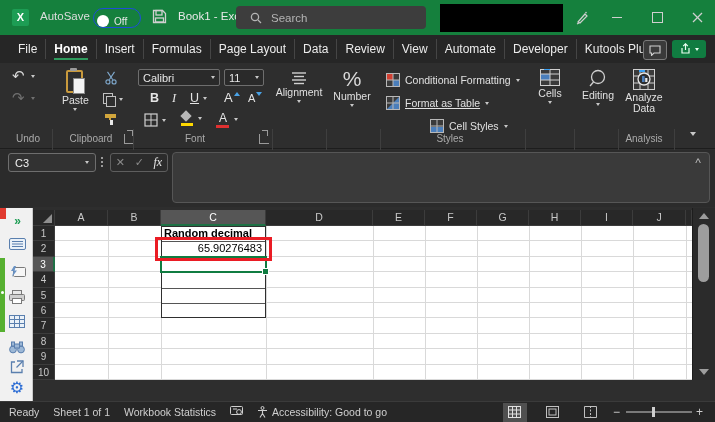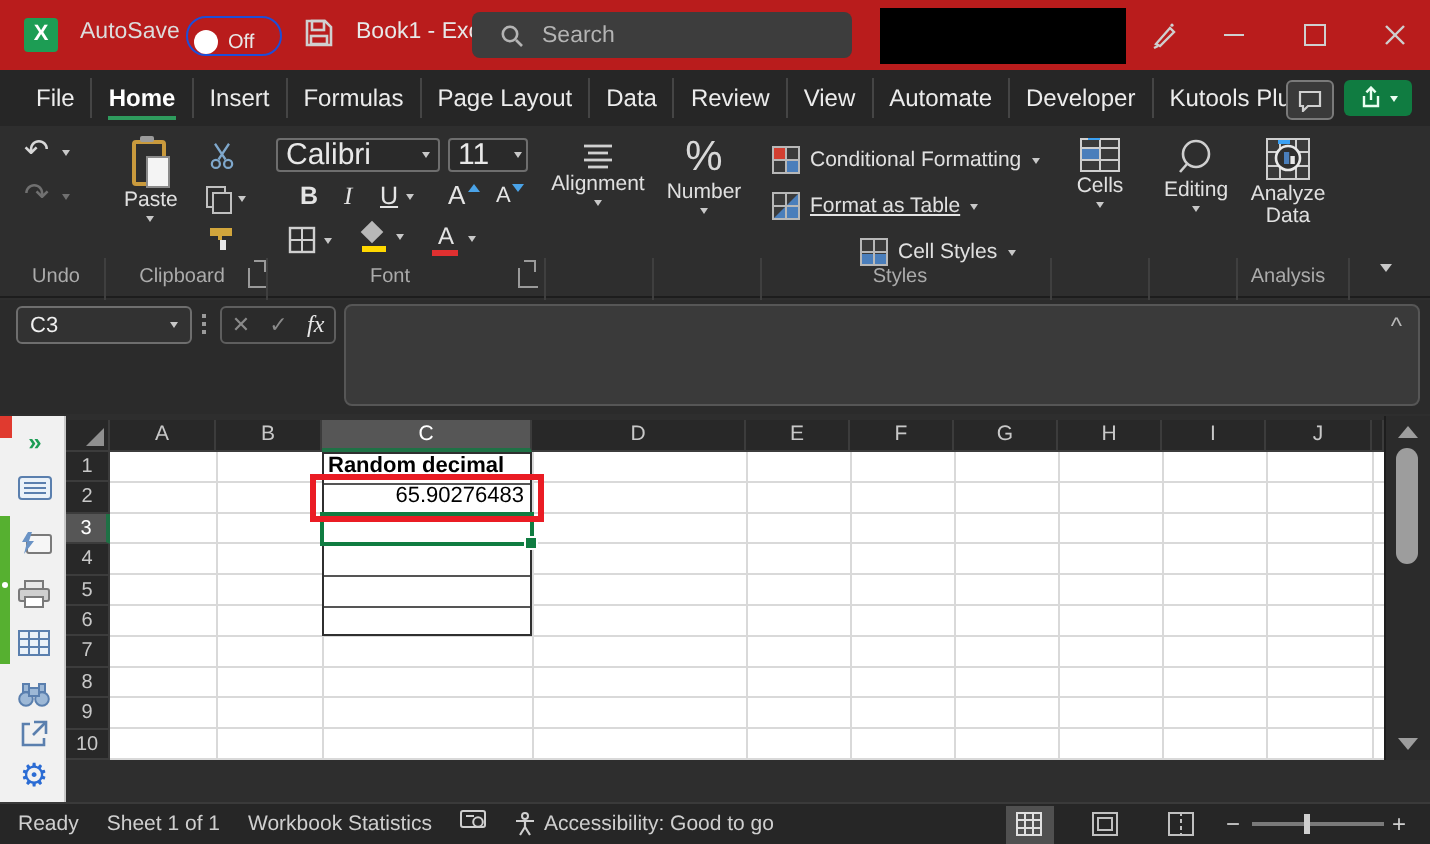--- a/index.html
+++ b/index.html
@@ -4,21 +4,21 @@
 <style>
   html,body{margin:0;padding:0;background:#000;}
   #app{position:relative;width:715px;height:422px;background:#2e2e2e;overflow:hidden;
        font-family:"Liberation Sans",sans-serif;color:#e4e4e4;font-size:12px;}
   .abs{position:absolute;}
   .flex{display:flex;align-items:center;}
   .chev{display:inline-block;width:0;height:0;border-left:3px solid transparent;border-right:3px solid transparent;border-top:4px solid #c8c8c8;}
   .chev.sm{border-left-width:2.5px;border-right-width:2.5px;border-top-width:3.5px;}
 
   
-  .titlebar{left:0;top:0;width:715px;height:35px;background:#b91c1c;}
+  .titlebar{left:0;top:0;width:715px;height:35px;background:#15803d;}
   .excel-logo{left:12px;top:9px;width:17px;height:17px;background:#0f9d58;background:#1d9d54;border-radius:2px;color:#fff;font-weight:bold;font-size:11px;text-align:center;line-height:17px;}
   .excel-logo::after{content:"X";}
   .autosave-label{left:40px;top:10px;font-size:11.5px;color:#dcdcdc;}
   .toggle{left:93px;top:8px;width:46px;height:18px;border:1px solid #1d4ed8;border-radius:10px;display:flex;align-items:flex-end;}
   .knob{width:12px;height:12px;border-radius:50%;background:#fff;margin-left:3px;}
   .toggle-state{font-size:10px;color:#e8e8e8;margin-left:5px;}
   .save-icon{left:152px;top:9px;}
   .doc-title{left:178px;top:10px;font-size:11.5px;color:#e8e8e8;white-space:nowrap;}
   .searchbox{left:236px;top:6px;width:190px;height:23px;background:#3d3d3d;border-radius:4px;display:flex;align-items:center;padding-left:14px;box-sizing:border-box;}
   .search-text{color:#b4b4b4;font-size:11.5px;margin-left:9px;}
@@ -39,21 +39,21 @@
   
   .ribbon{left:0;top:63px;width:715px;height:85px;background:#2e2e2e;border-bottom:1px solid #1d1d1d;}
   .rsep{top:66px;width:1px;height:76px;background:#3f3f3f;}
   .grp-label{font-size:10px;color:#ababab;text-align:center;}
   .launcher{width:9px;height:9px;border-left:1px solid #9a9a9a;border-bottom:1px solid #9a9a9a;position:absolute;}
   .launcher::after{content:"";position:absolute;left:2px;top:-4px;width:5px;height:5px;border-right:1px solid #9a9a9a;border-top:1px solid #9a9a9a;}
   .uglyph{font-size:15px;color:#d8d8d8;line-height:14px;}
   .uglyph.dim{color:#707070;}
   .bigbtn{display:flex;flex-direction:column;align-items:center;gap:2px;}
   .bigbtn .lbl{font-size:10.5px;color:#e0e0e0;line-height:11px;text-align:center;}
-  .fontbox{height:17px;background:#2a2a2a;border:1px solid #6e6e6e;border-radius:2px;display:flex;align-items:center;justify-content:space-between;padding:0 4px;box-sizing:border-box;font-size:15px;color:#e8e8e8;gap:12px;}
+  .fontbox{height:17px;background:#2a2a2a;border:1px solid #6e6e6e;border-radius:2px;display:flex;align-items:center;justify-content:space-between;padding:0 4px;box-sizing:border-box;font-size:11px;color:#e8e8e8;gap:12px;}
   .fmt{font-size:12.5px;color:#e4e4e4;}
   .styles-row{display:flex;align-items:center;gap:5px;height:20px;}
   .styles-row .lbl{font-size:10.5px;color:#e0e0e0;white-space:nowrap;}
   .grid-ico{display:inline-block;}
 
   
   .fxrow{left:0;top:150px;width:715px;height:57px;background:#2b2b2b;}
   .namebox{left:8px;top:3px;width:88px;height:19px;background:#323232;border:1px solid #6e6e6e;border-radius:3px;display:flex;align-items:center;justify-content:space-between;padding:0 6px;box-sizing:border-box;font-size:11px;color:#f0f0f0;}
   .vdots{left:101px;top:7px;width:3px;height:12px;}
   .vdots::after{content:"";display:block;width:2px;height:2px;background:#9a9a9a;box-shadow:0 4px 0 #9a9a9a,0 8px 0 #9a9a9a;}

